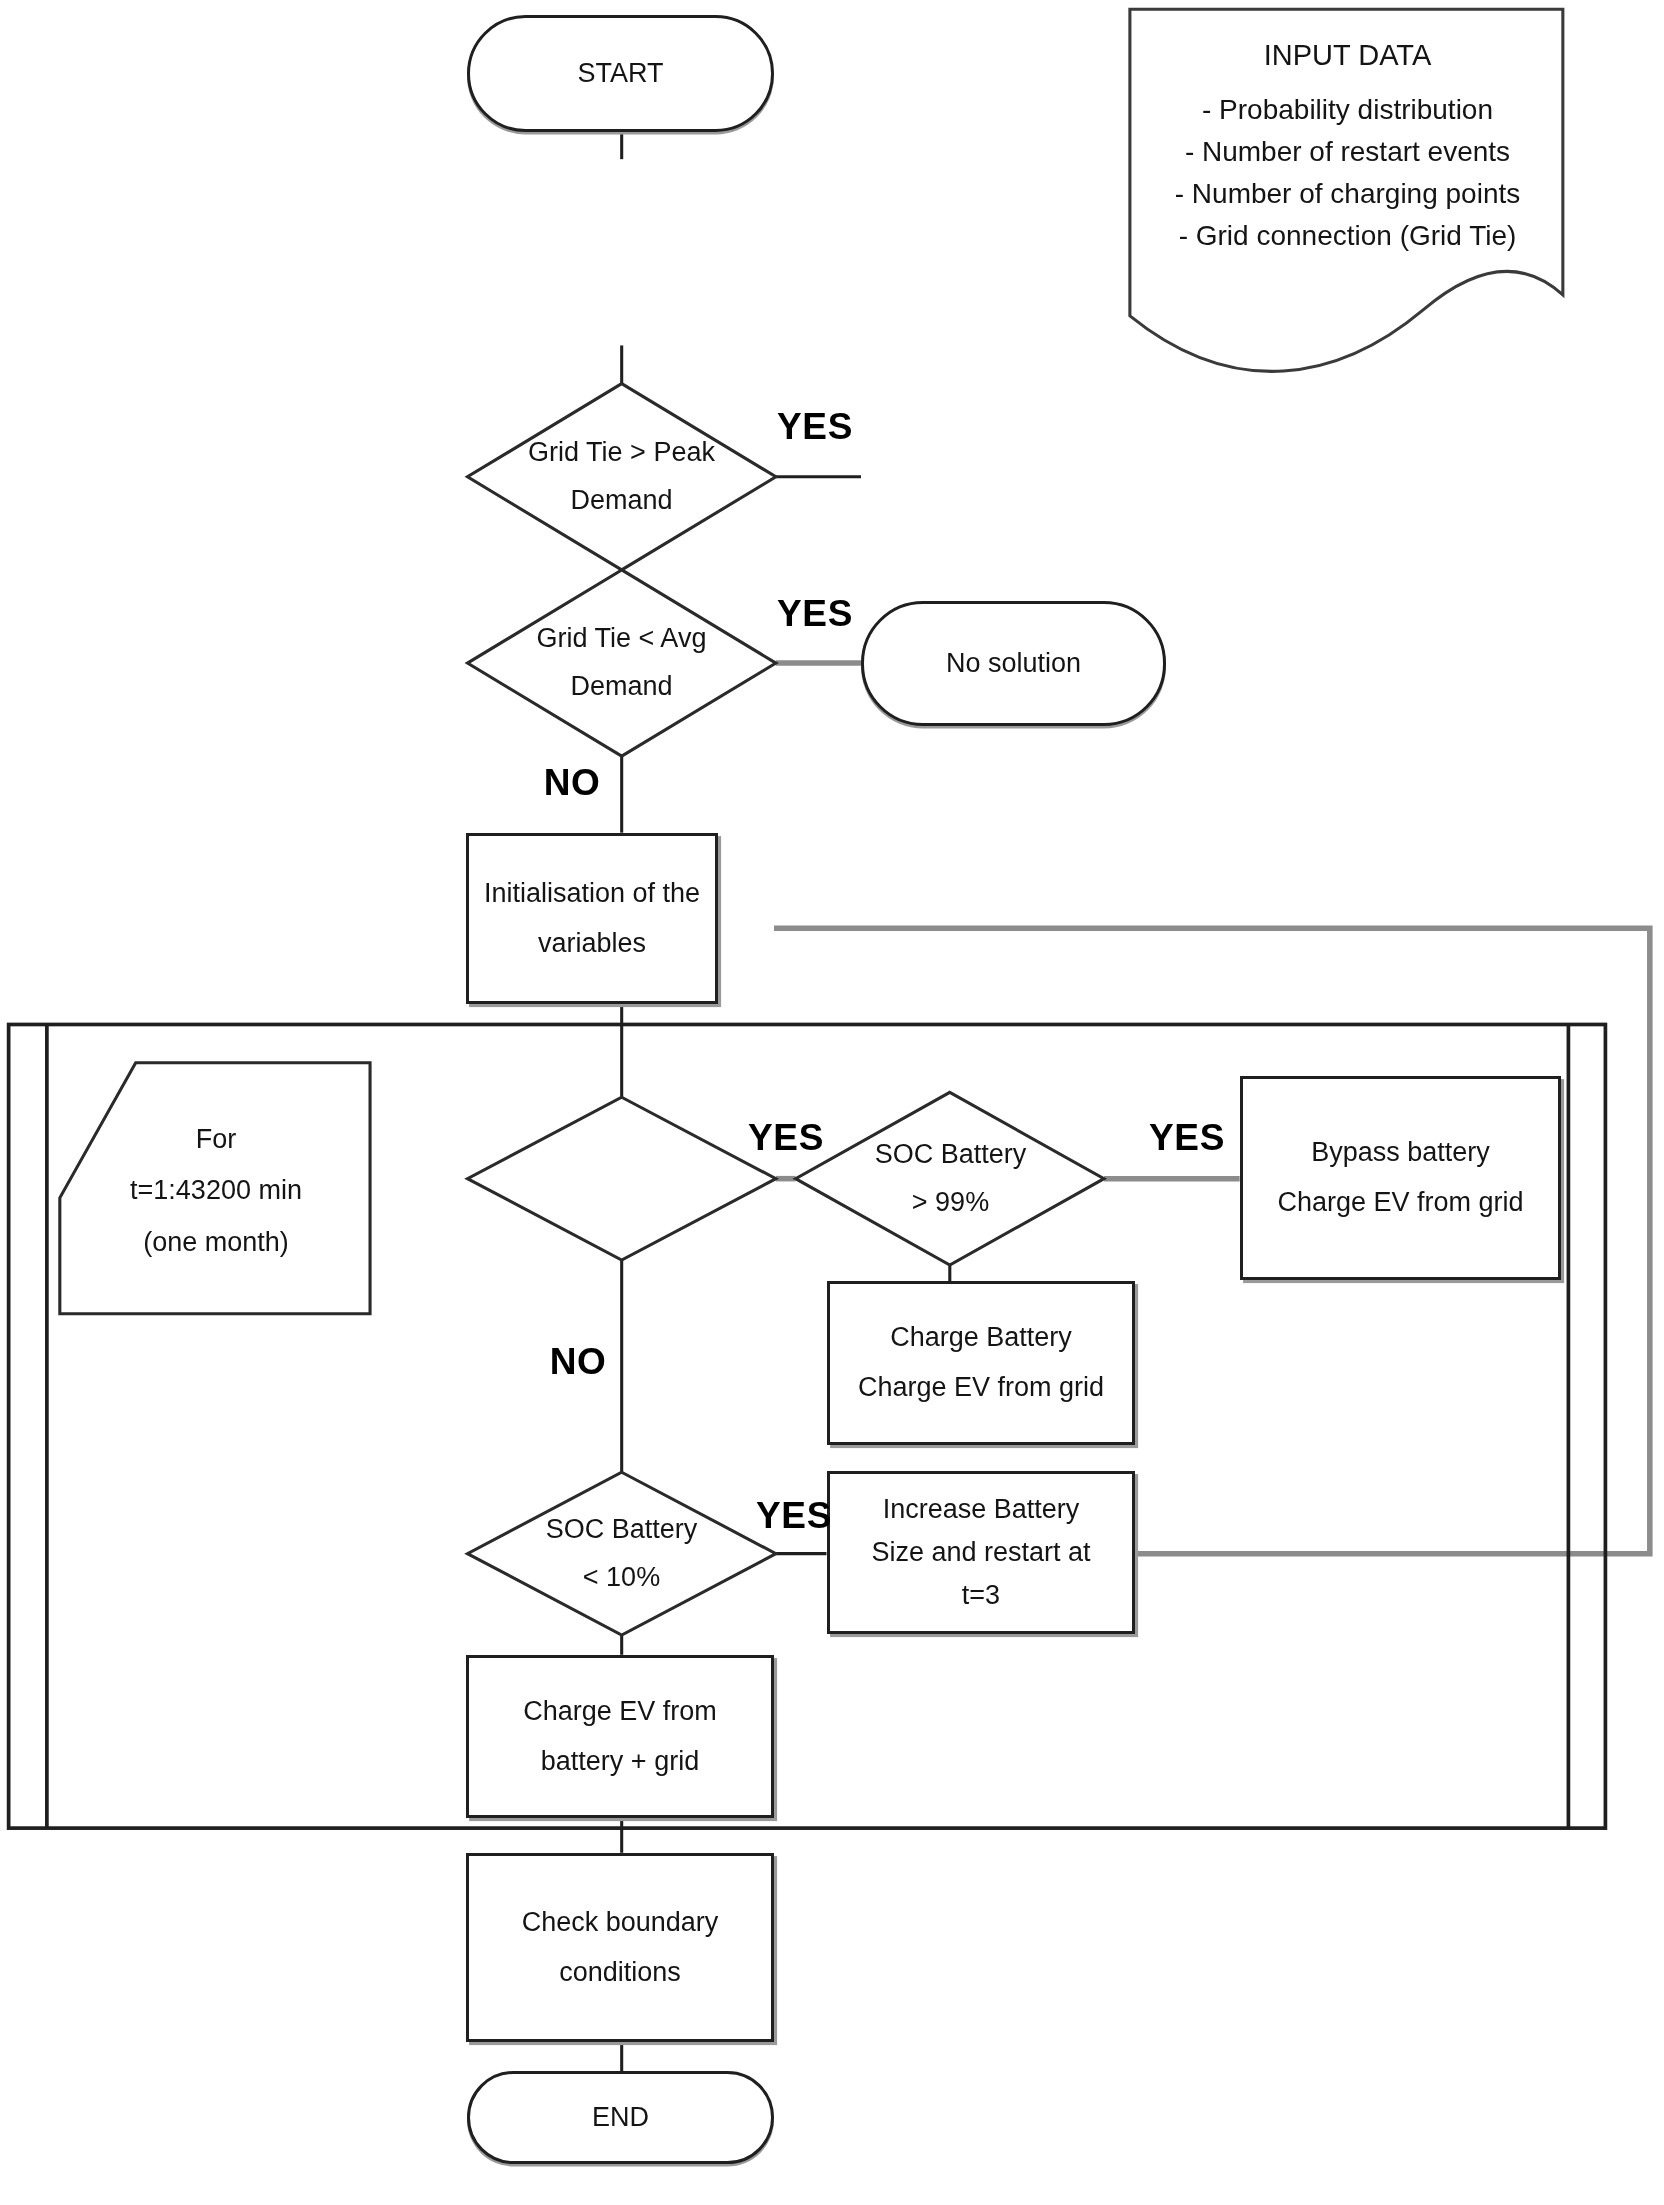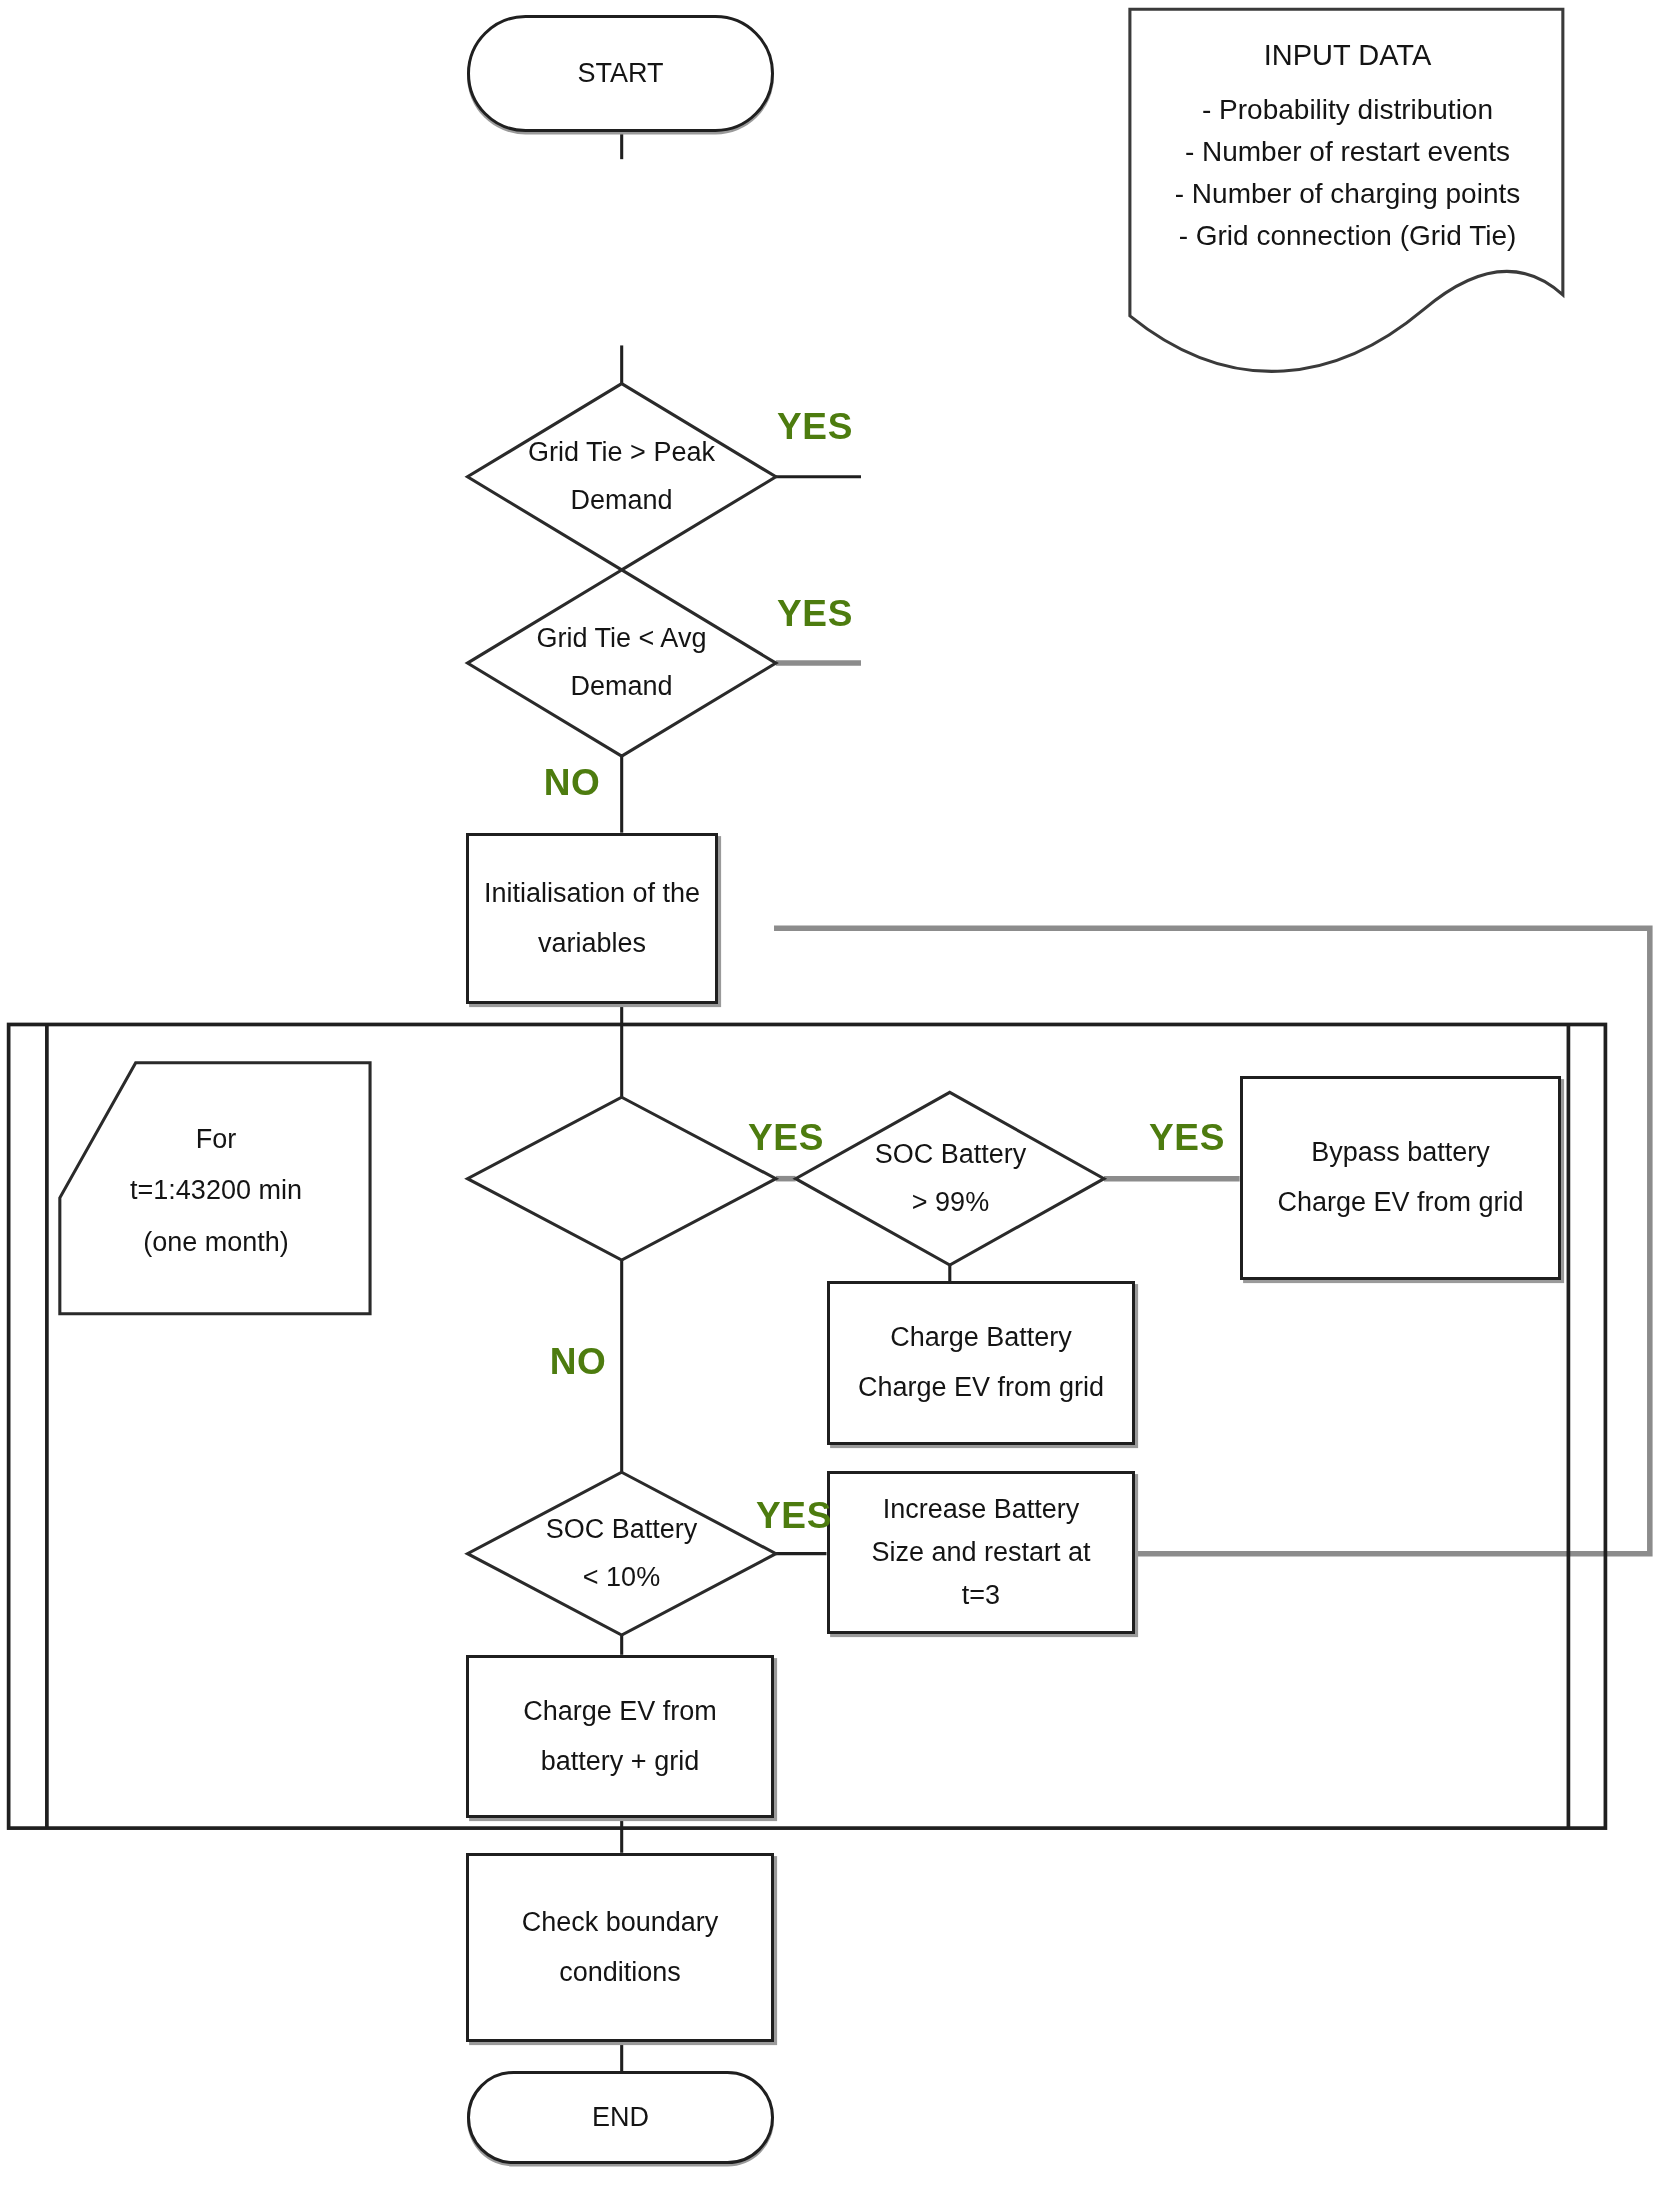--- a/index.html
+++ b/index.html
@@ -6,21 +6,21 @@
   .canvas{position:relative;width:1664px;height:2205px;background:#ffffff;
           font-family:"Liberation Sans",sans-serif;color:#141414;overflow:hidden;}
   svg.wires{position:absolute;left:0;top:0;width:1664px;height:2205px;}
   .node{position:absolute;display:flex;align-items:center;justify-content:center;
         text-align:center;white-space:pre-line;font-size:27px;line-height:1.85;
         color:#141414;box-sizing:border-box;}
   .proc{background:#ffffff;border:3.1px solid #1f1f1f;box-shadow:3.1px 3.1px 0 #9a9a9a;}
   .term{background:#ffffff;border:3.1px solid #1f1f1f;box-shadow:0 2.5px 0 #9a9a9a;}
   .freefloat{background:transparent;border:none;}
   .edge-label{position:absolute;font-size:37px;font-weight:600;letter-spacing:0.6px;
-              color:#4d7c0f;background:transparent;display:flex;align-items:center;
+              color:#000000;background:transparent;display:flex;align-items:center;
               justify-content:center;}
   .doc-text{line-height:1.5;font-size:28px;}
   .doc-title{font-size:29px;margin-bottom:11px;}
   .loop-text{line-height:1.9;}
 </style>
 </head>
 <body>
 
 <div class="canvas">
 
@@ -85,20 +85,23 @@
   </div>
   <div class="node freefloat" style="left:827px;top:1117px;width:247px;height:123px;line-height:1.75;">
     <span>SOC Battery
 &gt; 99%</span>
   </div>
   <div class="node freefloat" style="left:498px;top:1492px;width:247px;height:123px;line-height:1.75;">
     <span>SOC Battery
 &lt; 10%</span>
   </div>
 
+  <div class="node term" style="left:861px;top:601px;width:305px;height:125px;border-radius:62px;">
+    <span>No solution</span>
+  </div>
 
   <div class="node proc" style="left:466px;top:833px;width:252px;height:171px;">
     <span>Initialisation of the
 variables</span>
   </div>
 
   <div class="node freefloat loop-text" style="left:68px;top:1080px;width:296px;height:222px;">
     <span>For
 t=1:43200 min
 (one month)</span>

